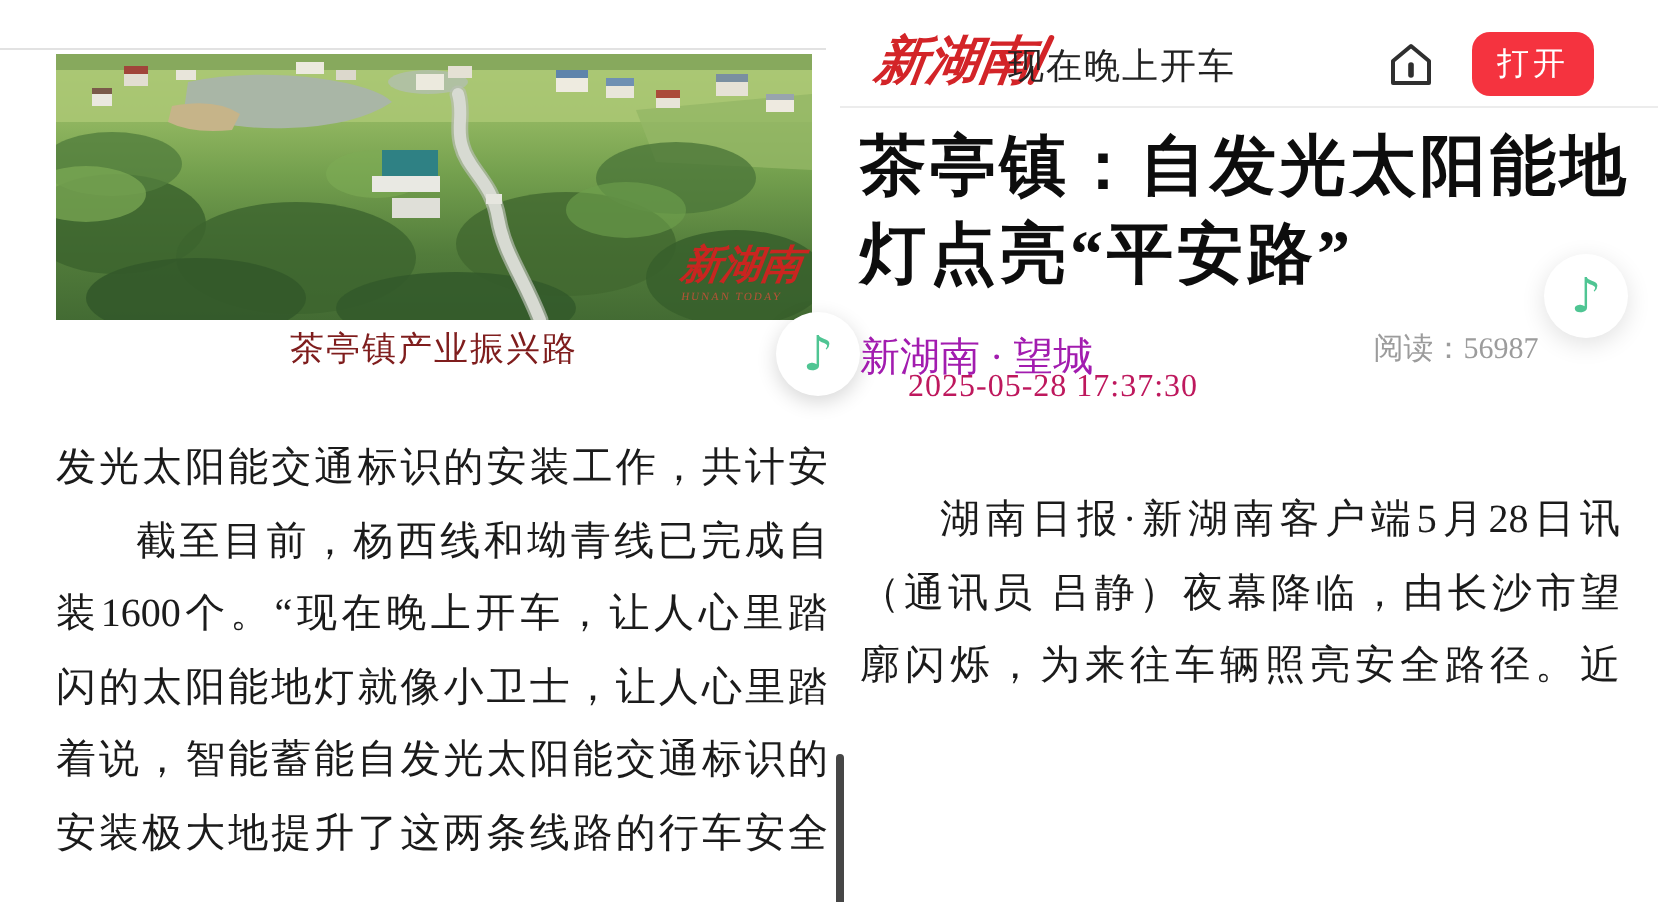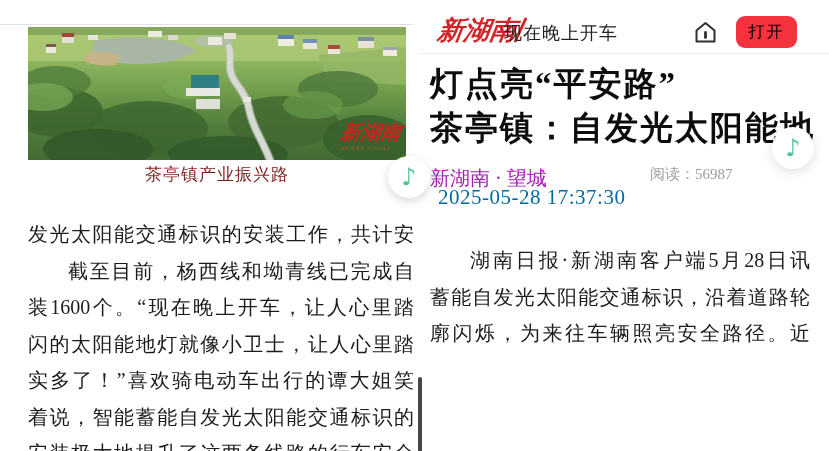--- a/index.html
+++ b/index.html
@@ -43,34 +43,34 @@
     display:inline-block;width:3px;height:26px;background:#d32428;
     margin-left:3px;transform:rotate(18deg);border-radius:2px;
   }
   .brand{
     position:absolute;left:504px;top:21px;
     font-size:18px;color:#222222;letter-spacing:1px;
   }
   .home-btn{position:absolute;left:692px;top:19px;width:27px;height:27px;cursor:pointer;}
   .open-btn{
     position:absolute;left:736px;top:16px;width:61px;height:32px;
-    background:#f5333f;color:#000000;border:none;border-radius:9px;
+    background:#f5333f;color:#ffffff;border:none;border-radius:9px;
     font-size:16px;letter-spacing:2px;cursor:pointer;
     display:flex;align-items:center;justify-content:center;
     font-family:Liberation Mono, monospace;
   }
   .divider-right{position:absolute;left:420px;top:53px;width:409px;height:1px;background:#ececec;}
   
   .title{
     position:absolute;left:430px;top:62px;width:392px;
     font-size:33px;font-weight:bold;color:#0d0d0d;line-height:44px;letter-spacing:2px;
   }
   .meta-source{position:absolute;left:430px;top:165px;font-size:20px;color:#a21caf;}
-  .meta-reads{position:absolute;left:650px;top:165px;width:156px;text-align:left;font-size:15px;color:#9c9c9c;}
-  .meta-date{position:absolute;left:438px;top:185px;font-size:21px;color:#0369a1;letter-spacing:0.5px;}
+  .meta-reads{position:absolute;left:650px;top:165px;width:156px;text-align:center;font-size:15px;color:#9c9c9c;}
+  .meta-date{position:absolute;left:454px;top:185px;font-size:16px;color:#be185d;letter-spacing:0.5px;}
   
   .scroll-indicator{
     position:absolute;left:418px;top:377px;width:4px;height:74px;
     background:#464646;border-radius:2px 2px 0 0;
   }
 </style>
 </head>
 <body>
 
 <div class="hairline-left"></div>
@@ -148,21 +148,20 @@
 
 <div class="fab" id="fab-left">
   <span class="note">♪</span>
 </div>
 
 <div class="bodyblock" id="left-body">
   <div class="line">发光太阳能交通标识的安装工作，共计安</div>
   <div class="line indent">截至目前，杨西线和坳青线已完成自</div>
   <div class="line">装1600个。“现在晚上开车，让人心里踏</div>
   <div class="line">闪的太阳能地灯就像小卫士，让人心里踏</div>
-  <div class="line">实多了！”喜欢骑电动车出行的谭大姐笑</div>
   <div class="line">着说，智能蓄能自发光太阳能交通标识的</div>
   <div class="line">安装极大地提升了这两条线路的行车安全</div>
 </div>
 
 <div class="logo">
   <span>新湖南</span>
   <span class="logo-slash"></span>
 </div>
 <div class="brand">现在晚上开车</div>
 
@@ -171,31 +170,31 @@
     <path d="M4.5 11.5 L13.5 4 L22.5 11.5 V22.5 H4.5 Z" fill="none" stroke="#2f2f2f" stroke-width="2" stroke-linejoin="round"></path>
     <line x1="13.5" y1="13.5" x2="13.5" y2="18.5" stroke="#2f2f2f" stroke-width="2.8" stroke-linecap="round"></line>
   </svg>
 </div>
 
 <button class="open-btn">打开</button>
 
 <div class="divider-right"></div>
 
 <div class="title">
+  <div>茶亭镇：自发光太阳能地</div>
   <div>灯点亮“平安路”</div>
-  <div>茶亭镇：自发光太阳能地</div>
 </div>
 
 <div class="meta-source">新湖南 · 望城</div>
 <div class="meta-reads">阅读：56987</div>
 <div class="meta-date">2025-05-28 17:37:30</div>
 
 <div class="fab" id="fab-right">
   <span class="note">♪</span>
 </div>
 
 <div class="bodyblock" id="right-body">
   <div class="line indent">湖南日报·新湖南客户端5月28日讯</div>
-  <div class="line">蓄能自发光太阳能交通标识，沿着道路轮</div>
+  <div class="line">（通讯员 吕静）夜幕降临，由长沙市望</div>
   <div class="line">廓闪烁，为来往车辆照亮安全路径。近</div>
 </div>
 
 <div class="scroll-indicator"></div>
 
 </body></html>

